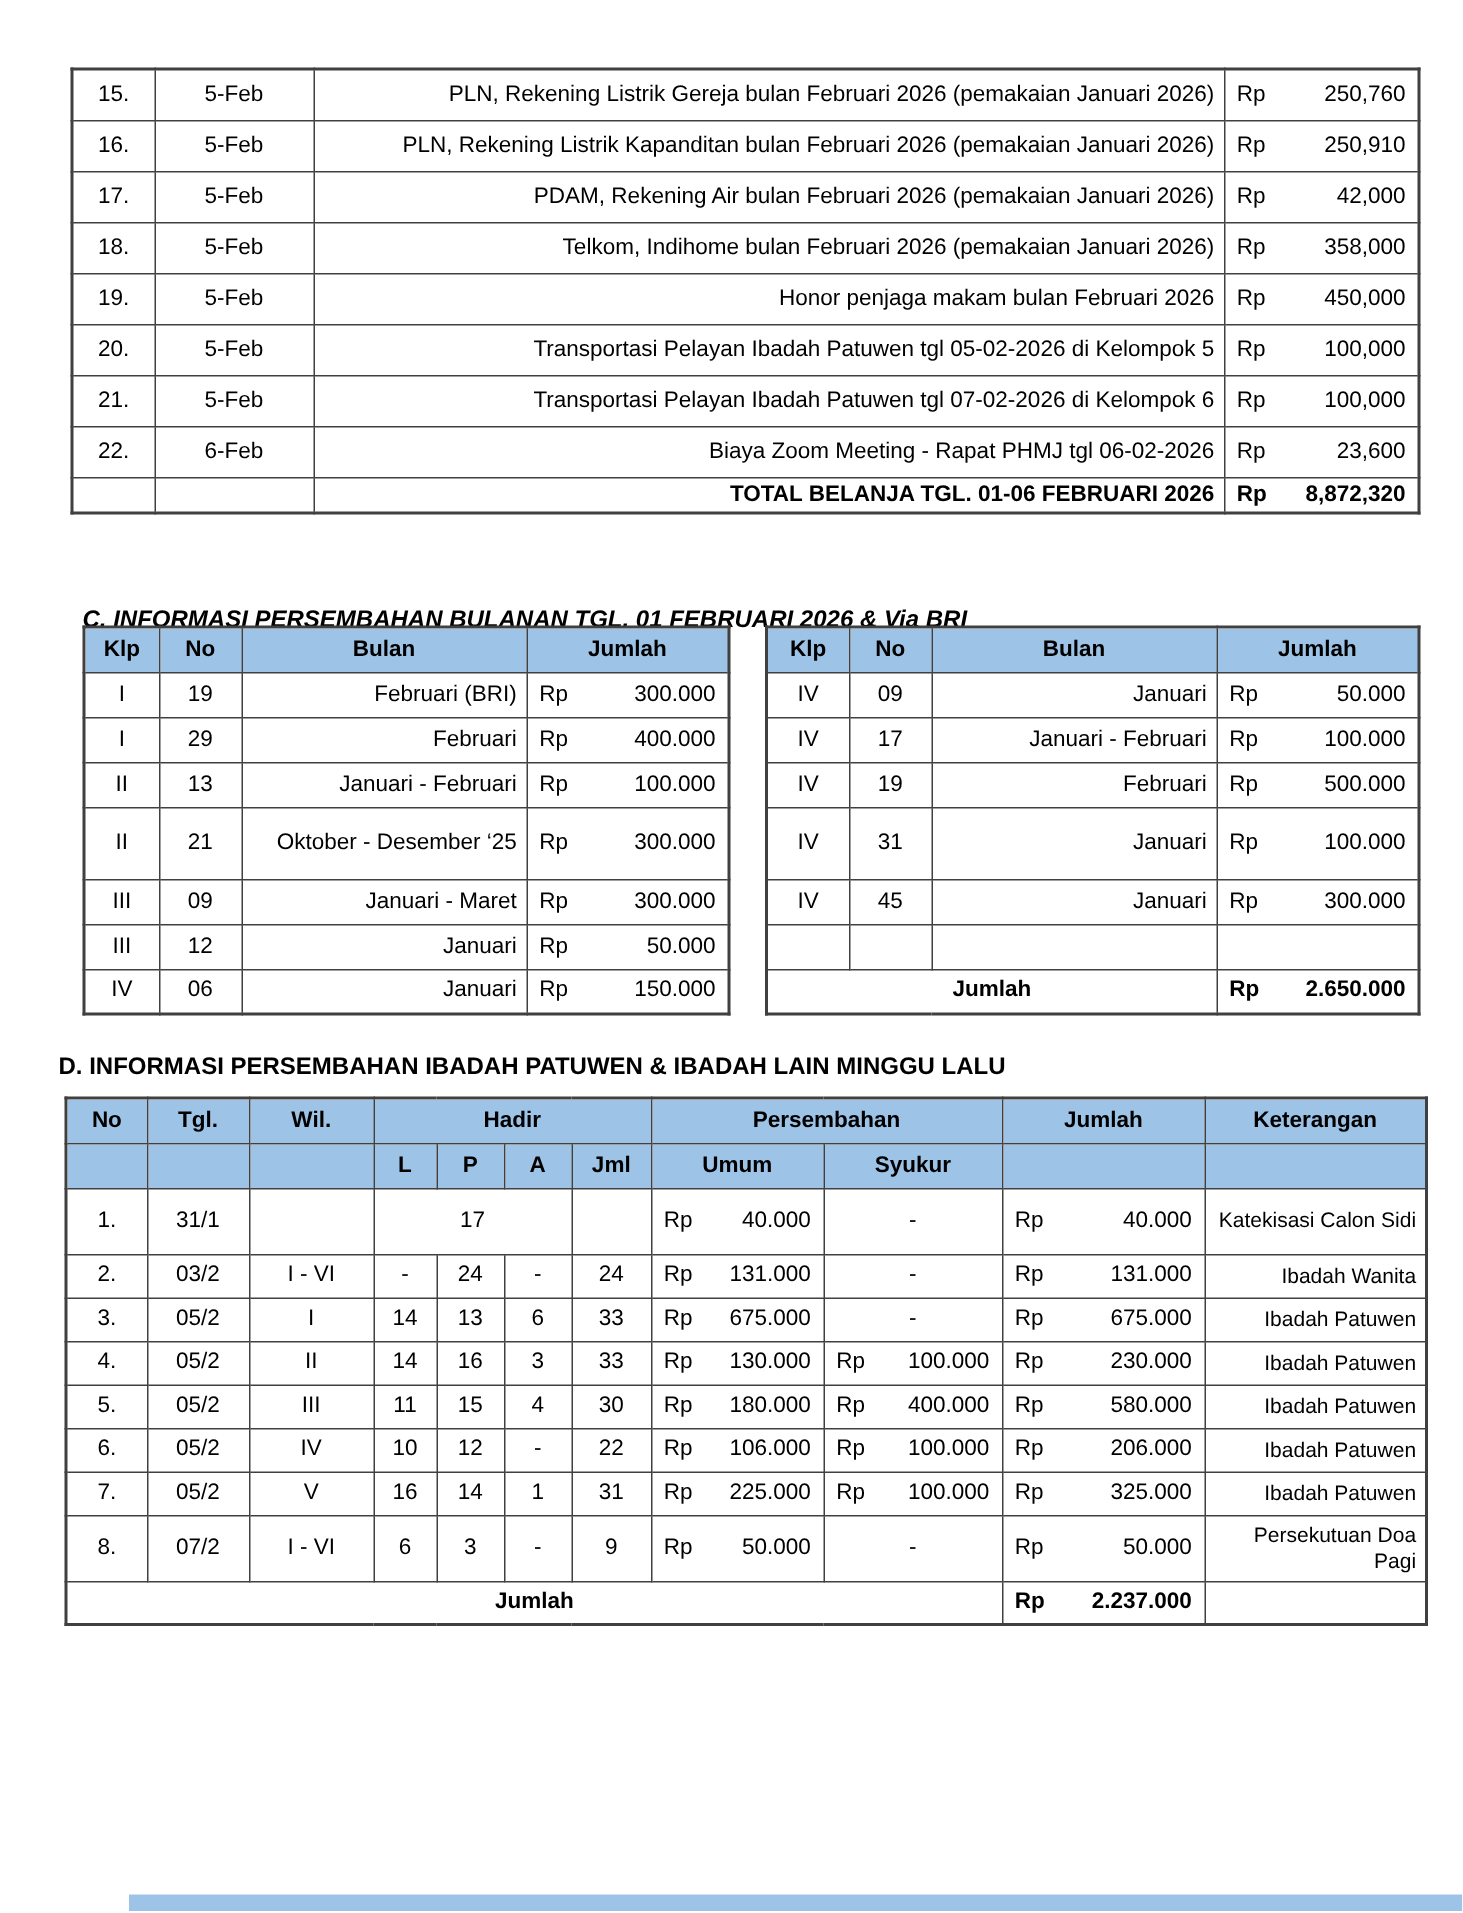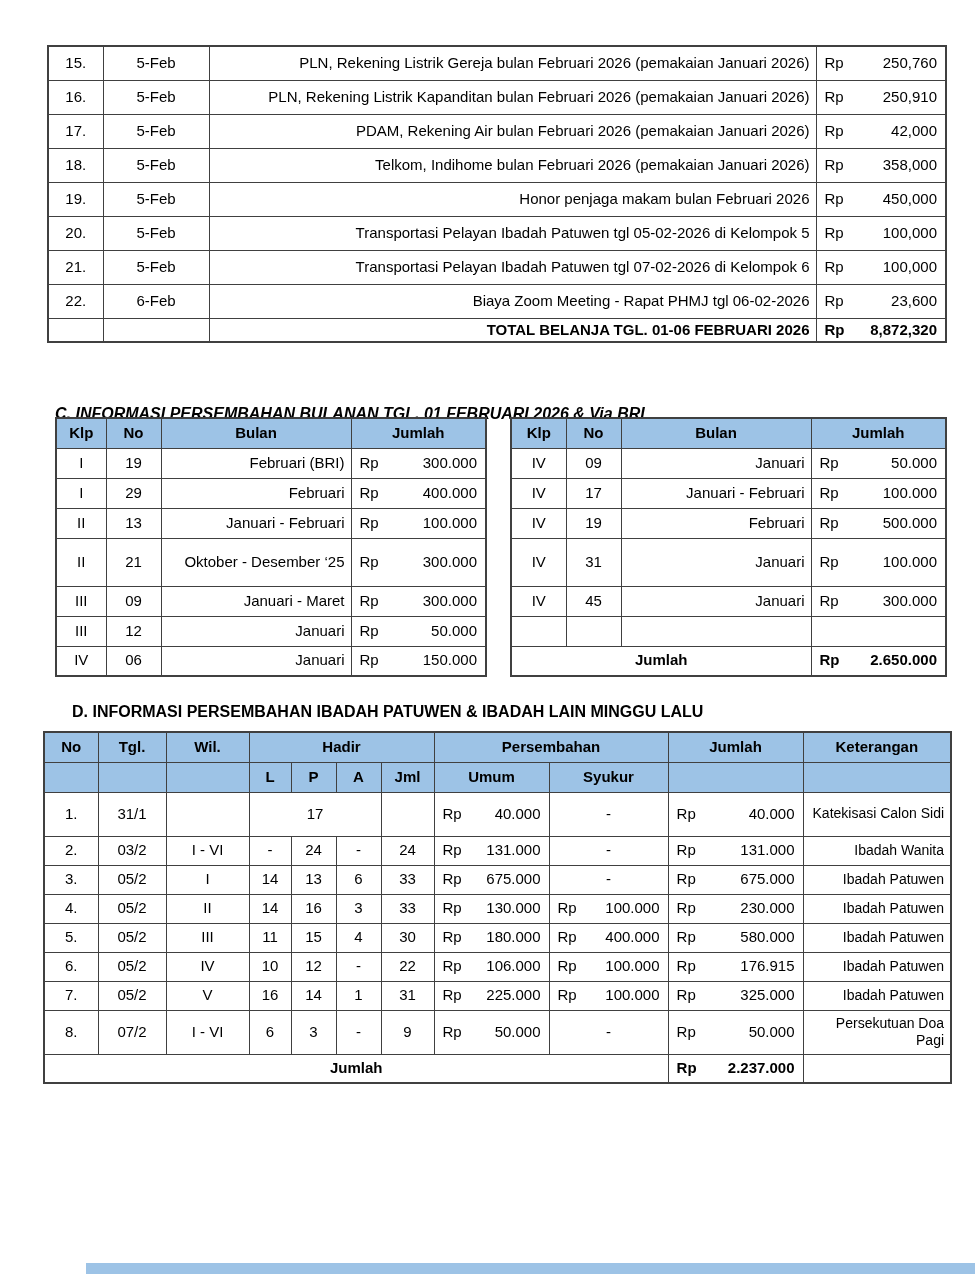--- a/index.html
+++ b/index.html
@@ -315,21 +315,21 @@
           <td class="money-cell bold">
             <div class="money">
               <span class="cur">Rp</span>
               <span class="amt">2.650.000</span>
             </div>
           </td>
         </tr>
       </tbody>
   </table>
 
-  <div class="section-title" style="left:72px;top:703px;text-align:center;">D. INFORMASI PERSEMBAHAN IBADAH PATUWEN &amp; IBADAH LAIN MINGGU LALU</div>
+  <div class="section-title" style="left:39px;top:703px;text-align:center;">D. INFORMASI PERSEMBAHAN IBADAH PATUWEN &amp; IBADAH LAIN MINGGU LALU</div>
 
   <table class="tbl" id="d-table" style="left:43px;top:731px;width:907px;">
     <colgroup>
       <col style="width:54px">
         <col style="width:68px">
         <col style="width:83px">
       <col style="width:42px">
         <col style="width:45px">
         <col style="width:45px">
         <col style="width:53px">
@@ -502,21 +502,21 @@
           </td>
           <td class="money-cell">
             <div class="money">
               <span class="cur">Rp</span>
               <span class="amt">100.000</span>
             </div>
           </td>
           <td class="money-cell">
             <div class="money">
               <span class="cur">Rp</span>
-              <span class="amt">176.915</span>
+              <span class="amt">206.000</span>
             </div>
           </td>
           <td class="left ket">Ibadah Patuwen</td>
         </tr>
         <tr style="height: 29px;">
           <td class="center">7.</td>
           <td class="center">05/2</td>
           <td class="center">V</td>
           <td class="center">16</td>
           <td class="center">14</td>

